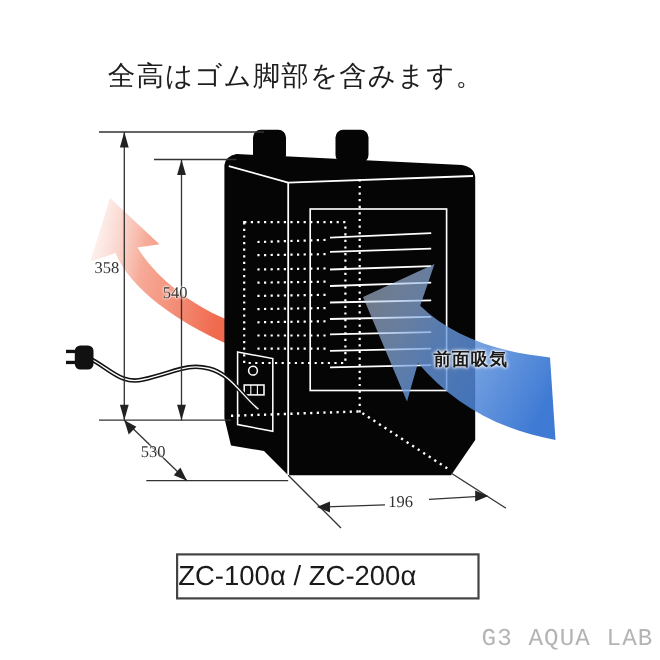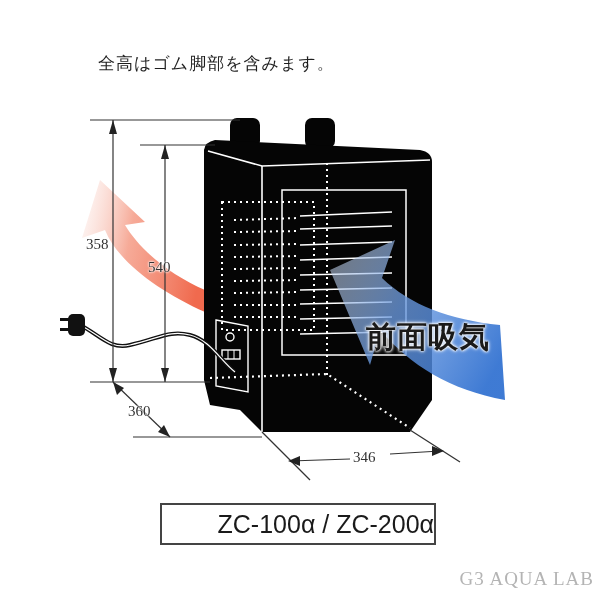--- a/index.html
+++ b/index.html
@@ -1,23 +1,23 @@
 <!DOCTYPE html>
 <html><head>
 <meta charset="utf-8">
 <style>
   html, body { margin: 0; padding: 0; background: #ffffff; }
   body { width: 600px; height: 600px; position: relative; overflow: hidden; font-family: "DejaVu Sans", sans-serif; }
-  .title { position: absolute; left: 98px; top: 52px; font-size: 17px; color: #1e1e1e; letter-spacing: 1px; white-space: nowrap; }
+  .title { position: absolute; left: 98px; top: 52px; font-size: 25px; color: #1e1e1e; letter-spacing: 1px; white-space: nowrap; }
   svg.diagram { position: absolute; left: 0; top: 0; }
   .dim-label { position: absolute; font-family: Liberation Serif, serif; font-size: 15px; color: #333; background: transparent; text-shadow: 0 0 2px #fff, 0 0 2px #fff, 0 0 3px #fff; }
-  .intake-label { position: absolute; left: 366px; top: 317px; font-size: 30px; font-weight: bold; color: #1a1a1a; text-shadow: 0 0 2px #fff, 0 0 3px #fff, 0 0 4px #fff; letter-spacing: 1px; white-space: nowrap; }
-  .model-box { position: absolute; left: 160px; top: 503px; width: 276px; height: 42px; border: 2px solid #444; background: #fff; box-sizing: border-box; display: flex; align-items: center; justify-content: flex-end; }
+  .intake-label { position: absolute; left: 394px; top: 317px; font-size: 16px; font-weight: bold; color: #1a1a1a; text-shadow: 0 0 2px #fff, 0 0 3px #fff, 0 0 4px #fff; letter-spacing: 1px; white-space: nowrap; }
+  .model-box { position: absolute; left: 160px; top: 503px; width: 276px; height: 42px; border: 2px solid #444; background: #fff; box-sizing: border-box; display: flex; align-items: center; justify-content: flex-start; }
   .model-text { font-family: "Liberation Sans", sans-serif; font-size: 25px; color: #1a1a1a; white-space: nowrap; }
-  .watermark { position: absolute; right: 6px; top: 568px; font-family: Liberation Serif, serif; font-size: 19px; color: #b4b4b4; letter-spacing: 1px; white-space: nowrap; }
+  .watermark { position: absolute; right: 6px; top: 568px; font-family: Liberation Mono, monospace; font-size: 22px; color: #b4b4b4; letter-spacing: 1px; white-space: nowrap; }
 </style>
 </head>
 <body>
 
 <div class="title">全高はゴム脚部を含みます。</div>
 
 <svg class="diagram" width="600" height="600" viewBox="0 0 600 600">
   <defs>
     <linearGradient id="redGrad" x1="1" y1="0.5" x2="0" y2="0.3">
       <stop offset="0" stop-color="#f06a4e" stop-opacity="1"></stop>
@@ -126,22 +126,22 @@
     <polygon points="165,382 161,368 169,368"></polygon>
     <polygon points="113,382 117,395 124,388"></polygon>
     <polygon points="170,437 158,432 164,425"></polygon>
     <polygon points="288,461 300,456 300,466"></polygon>
     <polygon points="444,451 432,446 432,456"></polygon>
   </g>
 </svg>
 
 <div class="dim-label" style="left:86px; top:236px;">358</div>
 <div class="dim-label" style="left:148px; top:259px;">540</div>
-<div class="dim-label" style="left:128px; top:403px;">360</div>
-<div class="dim-label" style="left:353px; top:449px;">346</div>
+<div class="dim-label" style="left:128px; top:403px;">530</div>
+<div class="dim-label" style="left:353px; top:449px;">196</div>
 
 <div class="intake-label">前面吸気</div>
 
 <div class="model-box">
   <span class="model-text">ZC-100α / ZC-200α</span>
 </div>
 
 <div class="watermark">G3 AQUA LAB</div>
 
 </body></html>

